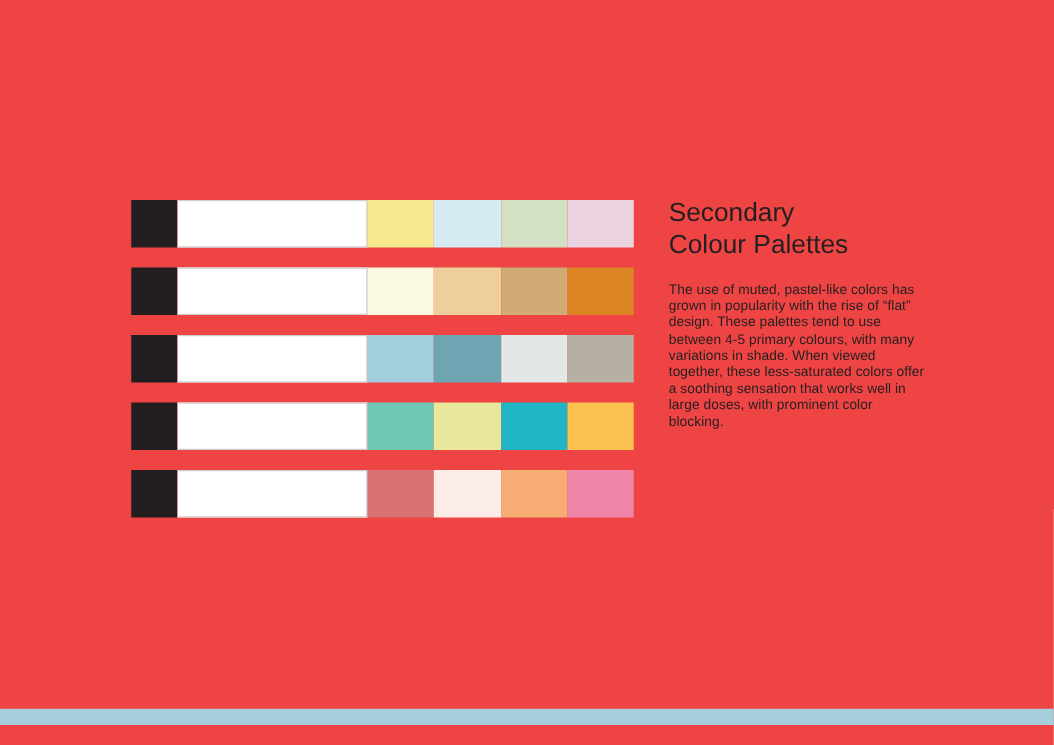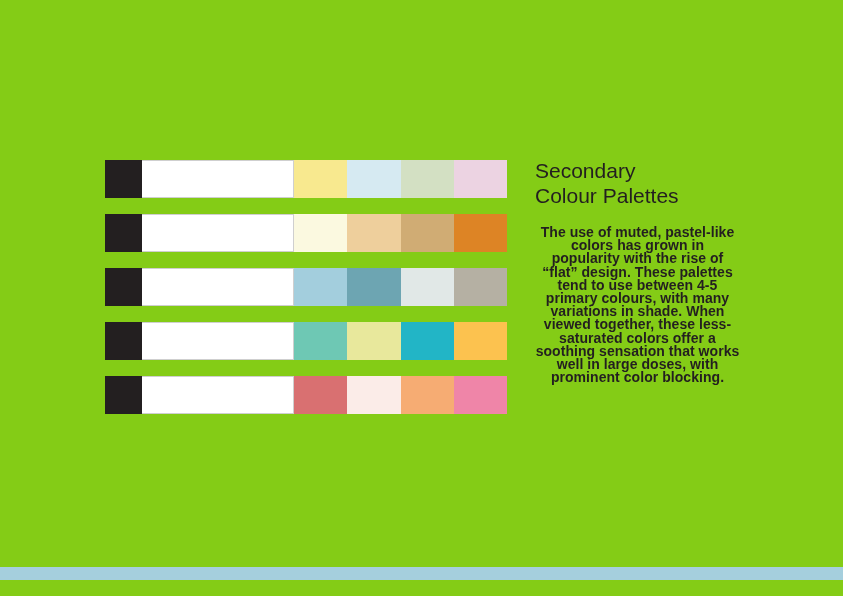--- a/index.html
+++ b/index.html
@@ -12,21 +12,21 @@
     height: 596px;
     position: relative;
     overflow: hidden;
     font-family: "Liberation Sans", sans-serif;
     -webkit-font-smoothing: antialiased;
   }
 
   #page {
     position: absolute;
     inset: 0;
-    background: #84cc16;
+    background: #ef4444;
   }
 
   
   #palettes {
     position: absolute;
     left: 105px;
     top: 160px;
     width: 402px;
   }
 
@@ -71,27 +71,26 @@
     font-size: 21px;
     line-height: 25px;
     color: #231f20;
     font-weight: 400;
     letter-spacing: 0px;
     margin: 0 0 18px 0;
     white-space: pre-line;
   }
 
   #body-copy {
-    font-size: 14px;
+    font-size: 11px;
     line-height: 13.2px;
     color: #231f20;
-    font-weight: 700;
+    font-weight: 400;
     margin: 0;
     letter-spacing: 0.05px;
-    text-align: center;
   }
 
   
   #bottom-bar {
     position: absolute;
     left: 0;
     right: 0;
     top: 567px;
     height: 13px;
     background: #a5cfdd;

